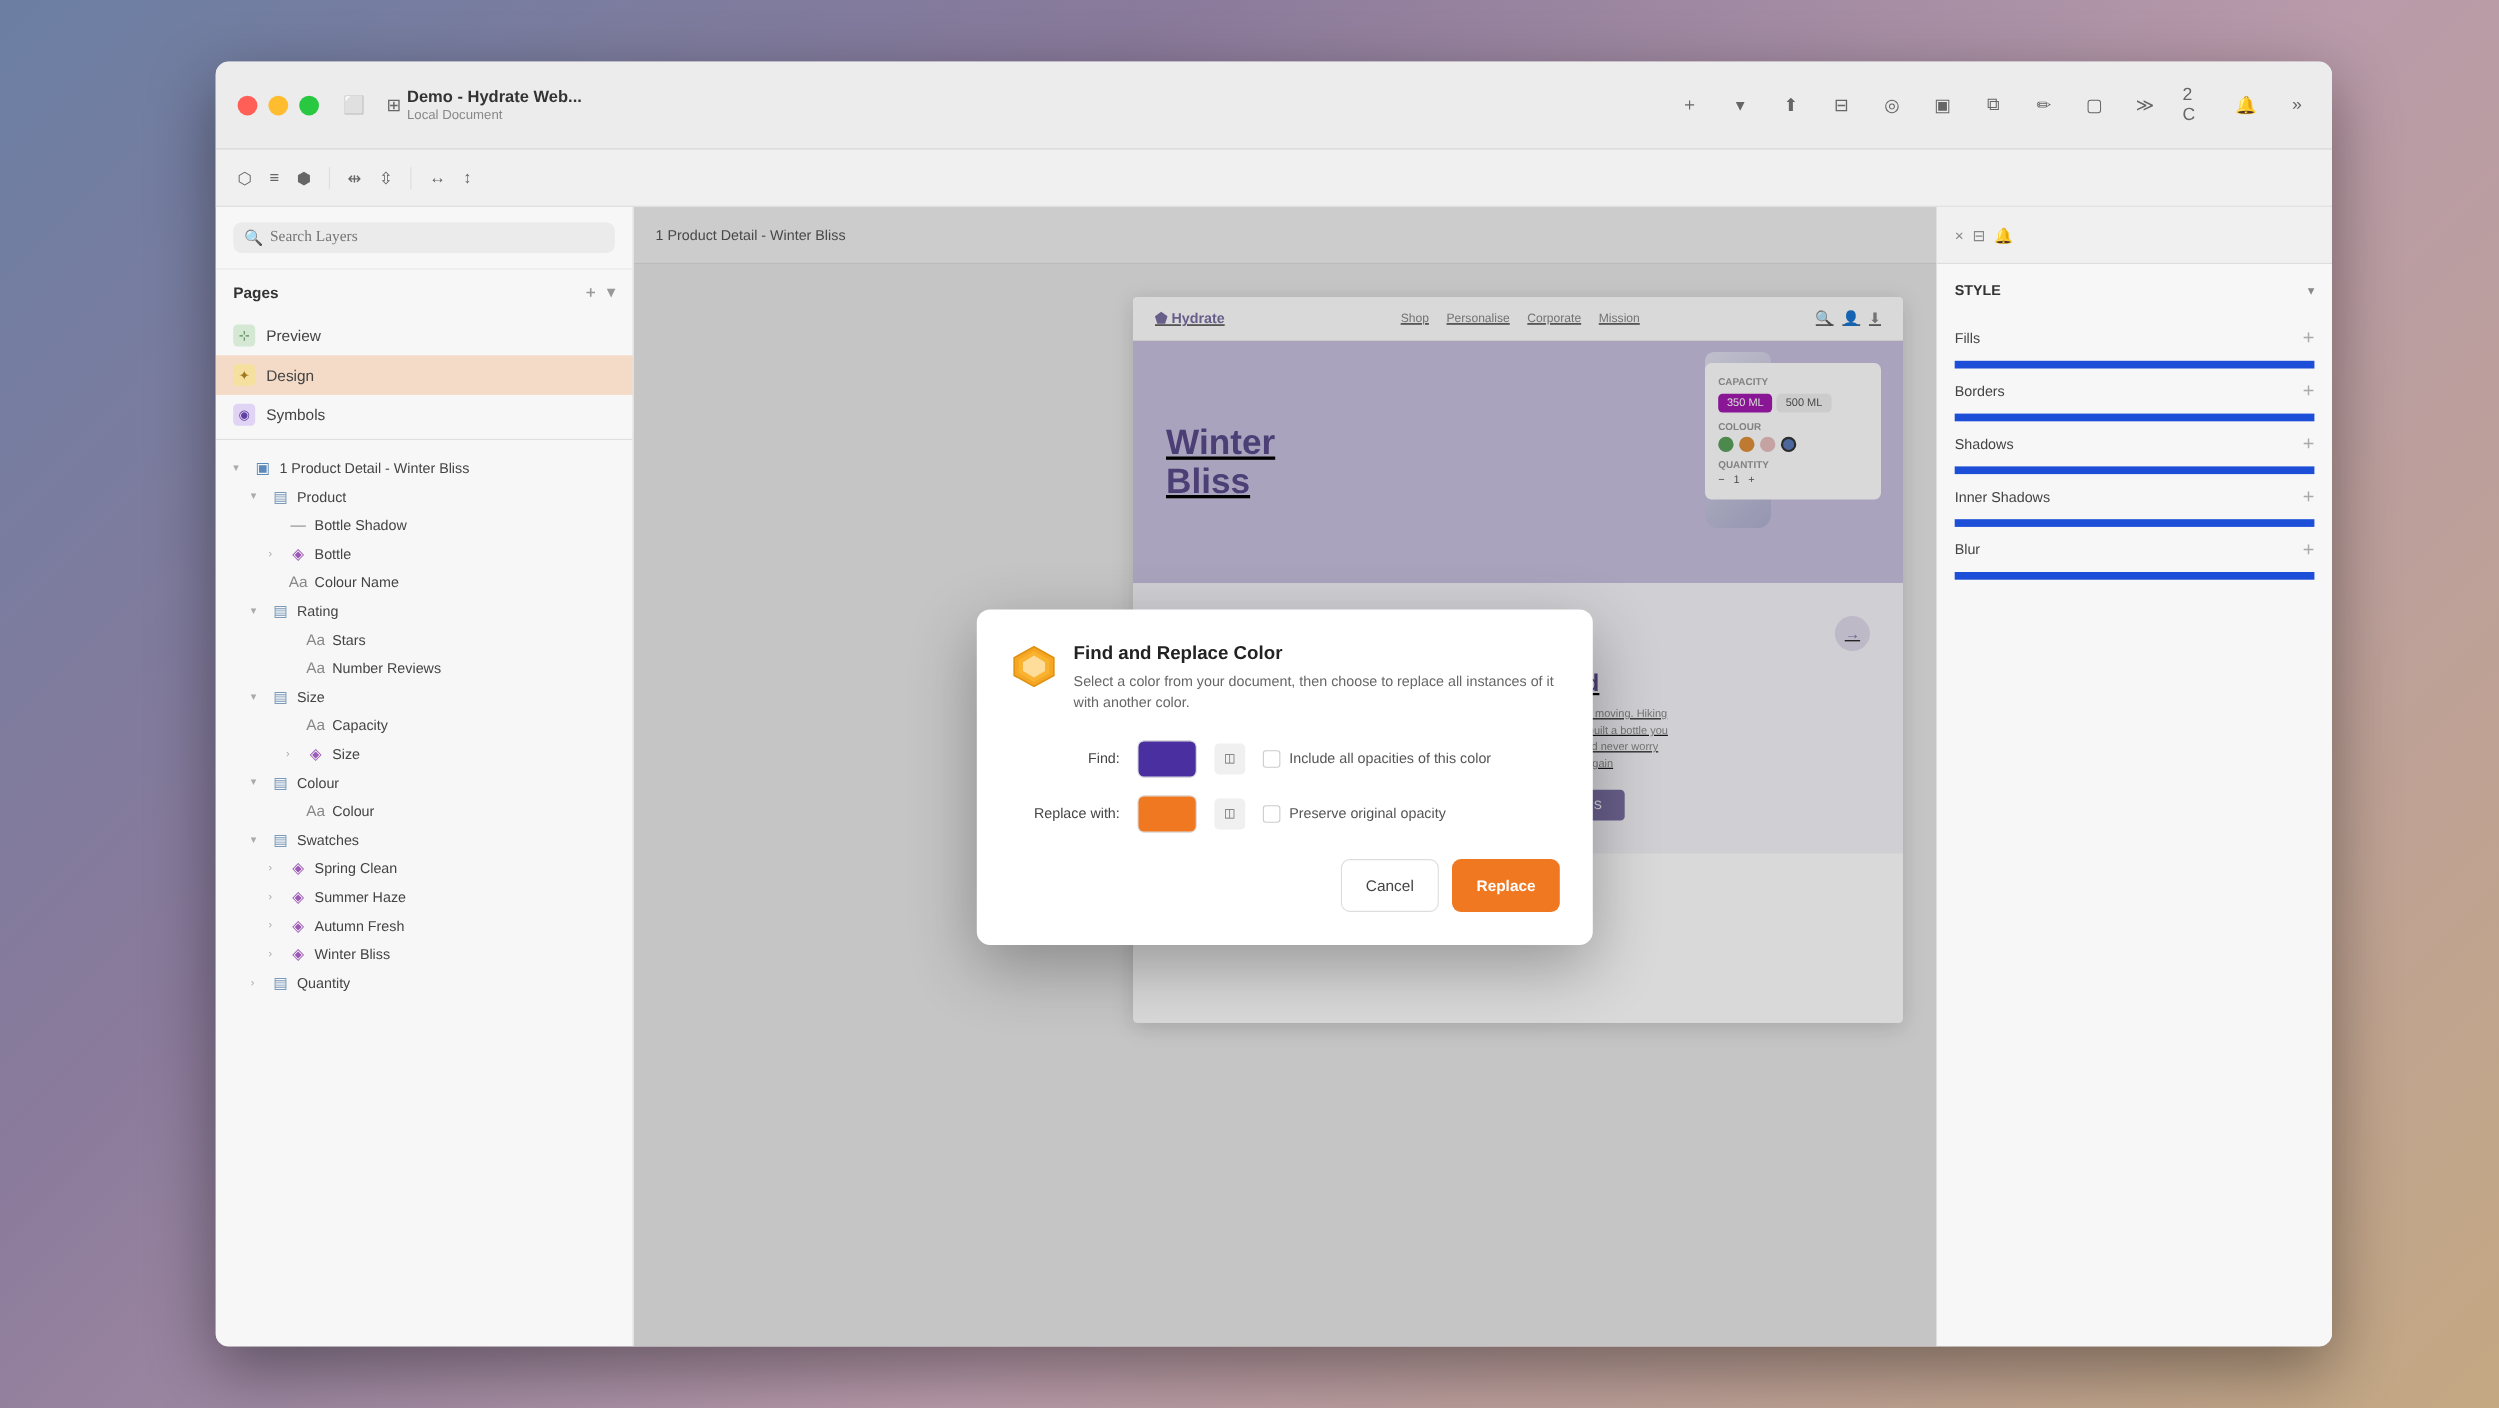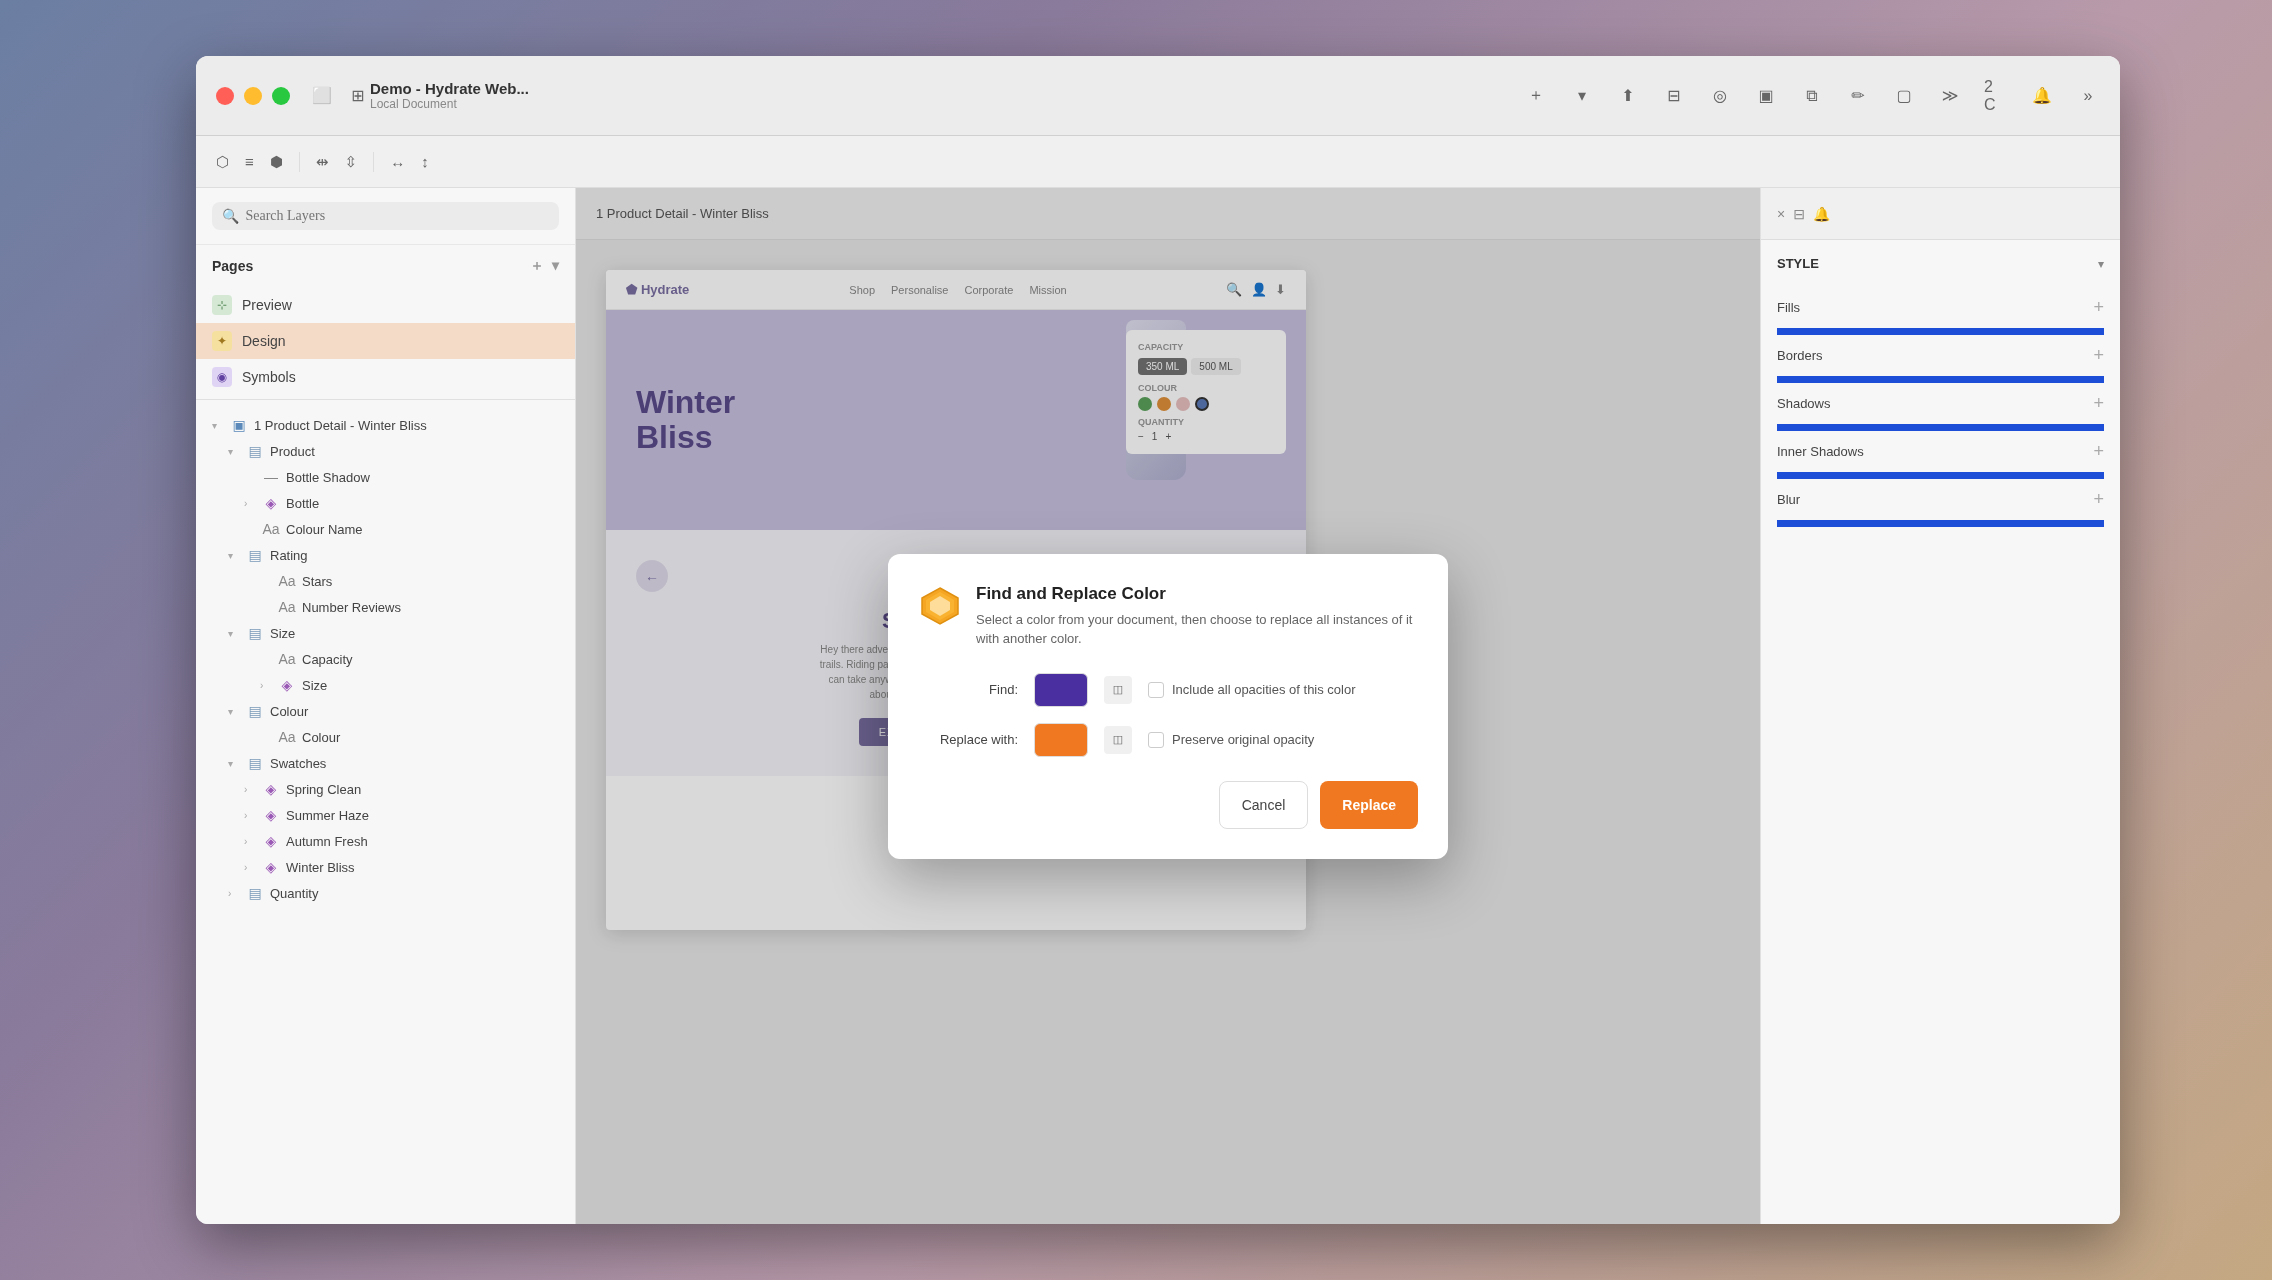--- a/index.html
+++ b/index.html
@@ -215,23 +215,24 @@
       font-size: 13px;
       color: #555;
     }
 
     .canvas-content {
       position: absolute;
       top: 52px;
       left: 0; right: 0; bottom: 0;
       display: flex;
       align-items: flex-start;
-      justify-content: flex-start;
+      justify-content: flex-end;
       padding: 30px;
       overflow: hidden;
+      text-decoration: underline;
     }
 
     .artboard {
       background: white;
       border-radius: 4px;
       box-shadow: 0 4px 20px rgba(0,0,0,0.15);
       width: 700px;
       height: 660px;
       overflow: hidden;
       position: relative;
@@ -281,21 +282,21 @@
       font-size: 10px;
       color: #555;
     }
     .hero-panel-row { display: flex; justify-content: space-between; margin-bottom: 6px; }
     .size-btn {
       background: #f0f0f0;
       border-radius: 4px;
       padding: 3px 8px;
       font-size: 10px;
     }
-    .size-btn.active { background: #737373; color: white; }
+    .size-btn.active { background: #a21caf; color: white; }
     .color-dots { display: flex; gap: 5px; margin: 4px 0; }
     .color-dot { width: 14px; height: 14px; border-radius: 50%; }
 
     .artboard-section {
       padding: 30px;
       text-align: center;
       background: #f5f5fa;
     }
     .section-title { font-size: 22px; font-weight: 700; color: #5a4a8a; margin-bottom: 8px; }
     .section-text { font-size: 10px; color: #888; line-height: 1.5; max-width: 280px; margin: 0 auto 16px; }

